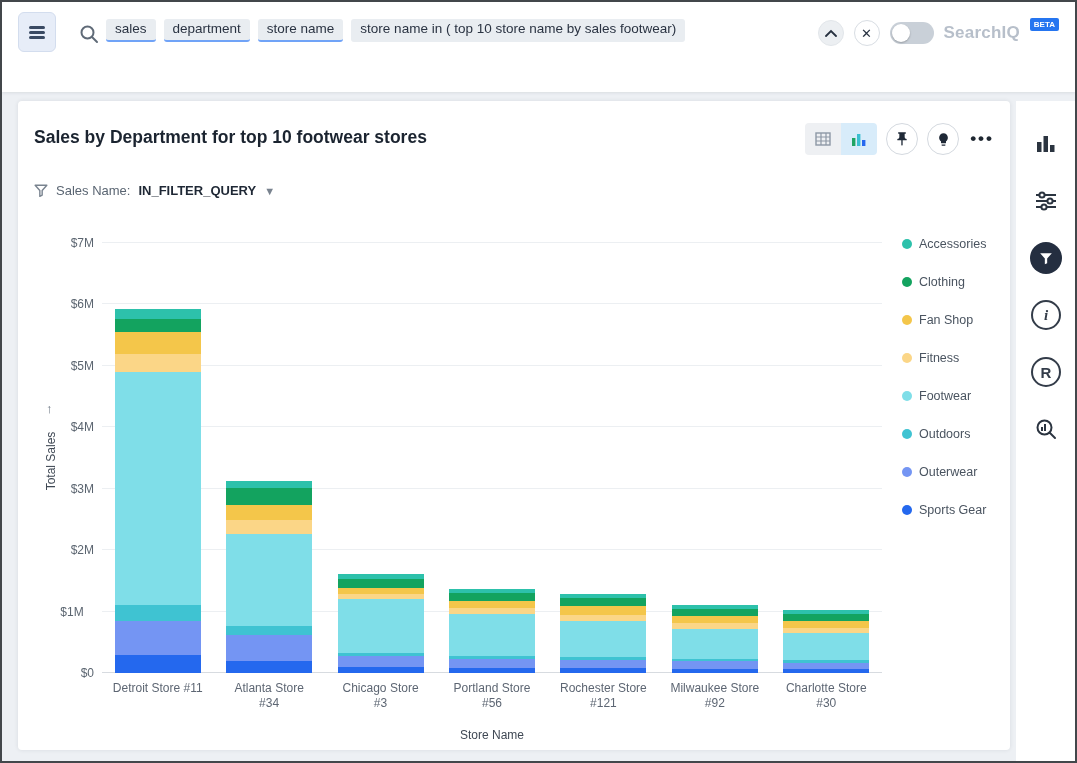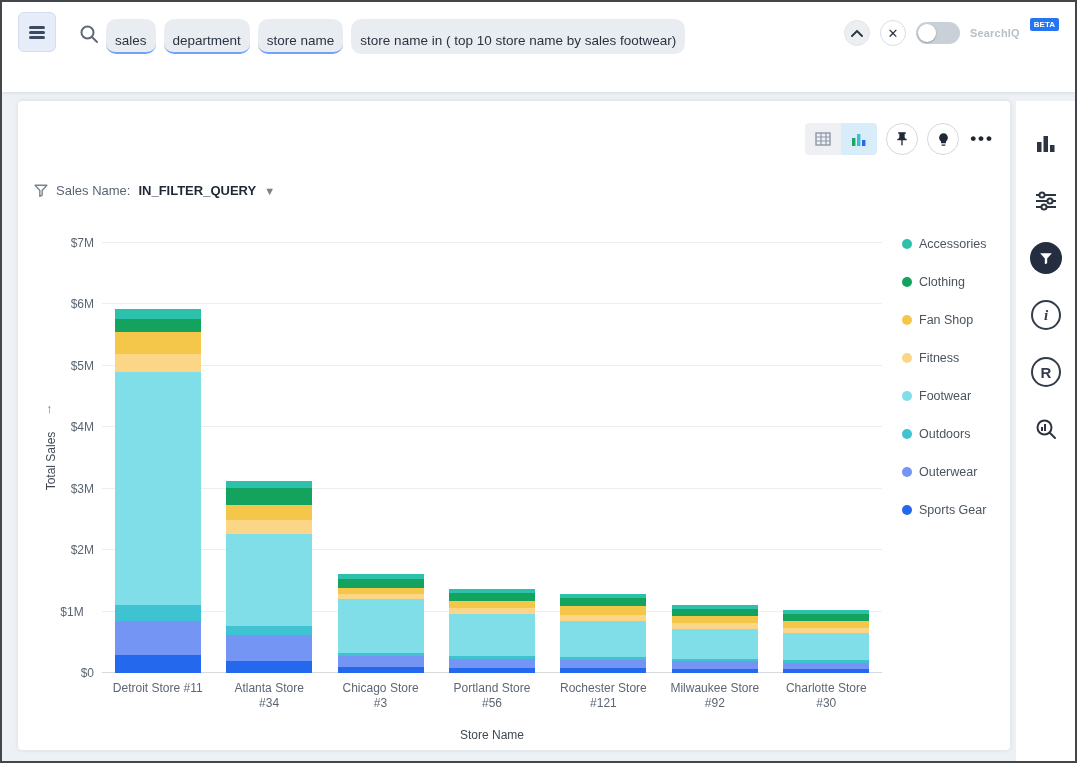--- a/index.html
+++ b/index.html
@@ -21,39 +21,39 @@
     display:flex; align-items:center; justify-content:center; cursor:pointer;
   }
   .datasource-btn .bar { width:16px; height:3px; background:#3a4a63; border-radius:2px; margin:2px 0; }
   .search-glass { position:absolute; left:76px; top:21px; }
   .tokens {
     position:absolute; left:104px; top:17px; width:700px;
     display:flex; flex-wrap:wrap; gap:8px; row-gap:7px; align-items:flex-start;
   }
   .chip {
     background:#e9edf1; color:#2a3342; font-size:13.5px; line-height:19px;
-    padding:12px 9px 2px 9px; border-radius:10px; border-bottom:2px solid transparent;
+    padding:0 9px 2px 9px; border-radius:3px; border-bottom:2px solid transparent;
     white-space:nowrap; cursor:pointer;
   }
   .chip.underlined { border-bottom-color:#70a3f7; }
   .bar-controls {
     position:absolute; right:16px; top:18px; display:flex; align-items:center; gap:10px;
   }
   .circle-btn {
     width:26px; height:26px; border-radius:50%; display:flex; align-items:center;
     justify-content:center; cursor:pointer; font-size:13px; color:#273140;
   }
   .circle-btn.up { background:#eceff2; border:1px solid #e2e6ea; }
   .circle-btn.close { background:#ffffff; border:1px solid #d8dde3; }
   .toggle { width:44px; height:22px; border-radius:11px; background:#c9d0d8; position:relative; cursor:pointer; }
   .toggle .knob {
     position:absolute; left:2px; top:2px; width:18px; height:18px; border-radius:50%;
     background:#ffffff; box-shadow:0 1px 2px rgba(0,0,0,.25);
   }
-  .searchiq { color:#b7bfca; font-weight:700; font-size:11px; letter-spacing:.2px;text-align:right; }
+  .searchiq { color:#b7bfca; font-weight:700; font-size:17px; letter-spacing:.2px;text-align:right; }
   .beta {
     background:#2575f0; color:#ffffff; font-size:8px; font-weight:700;
     padding:2px 4px; border-radius:2px; transform:translateY(-9px); display:inline-block;
   }
 
   
   .main-card {
     position:absolute; left:16px; top:99px; width:992px; height:649px;
     background:#ffffff; border-radius:4px; box-shadow:0 0 4px rgba(30,40,50,.10);
   }
@@ -153,20 +153,21 @@
       </div>
       <div class="toggle">
         <div class="knob"></div>
       </div>
       <span class="searchiq">SearchIQ</span>
       <span class="beta">BETA</span>
     </div>
   </div>
 
   <div class="main-card">
+    <div class="card-title">Sales by Department for top 10 footwear stores</div>
 
     <div class="card-toolbar">
       <div class="seg-control">
         <div class="seg table">
           <svg width="16" height="14" viewBox="0 0 16 14">
             <rect x="1" y="1" width="14" height="12" fill="none" stroke="#8d98a5" stroke-width="1.4"></rect>
             <line x1="1" y1="5" x2="15" y2="5" stroke="#8d98a5" stroke-width="1.2"></line>
             <line x1="1" y1="9" x2="15" y2="9" stroke="#8d98a5" stroke-width="1.2"></line>
             <line x1="6" y1="1" x2="6" y2="13" stroke="#8d98a5" stroke-width="1.2"></line>
             <line x1="11" y1="1" x2="11" y2="13" stroke="#8d98a5" stroke-width="1.2"></line>

